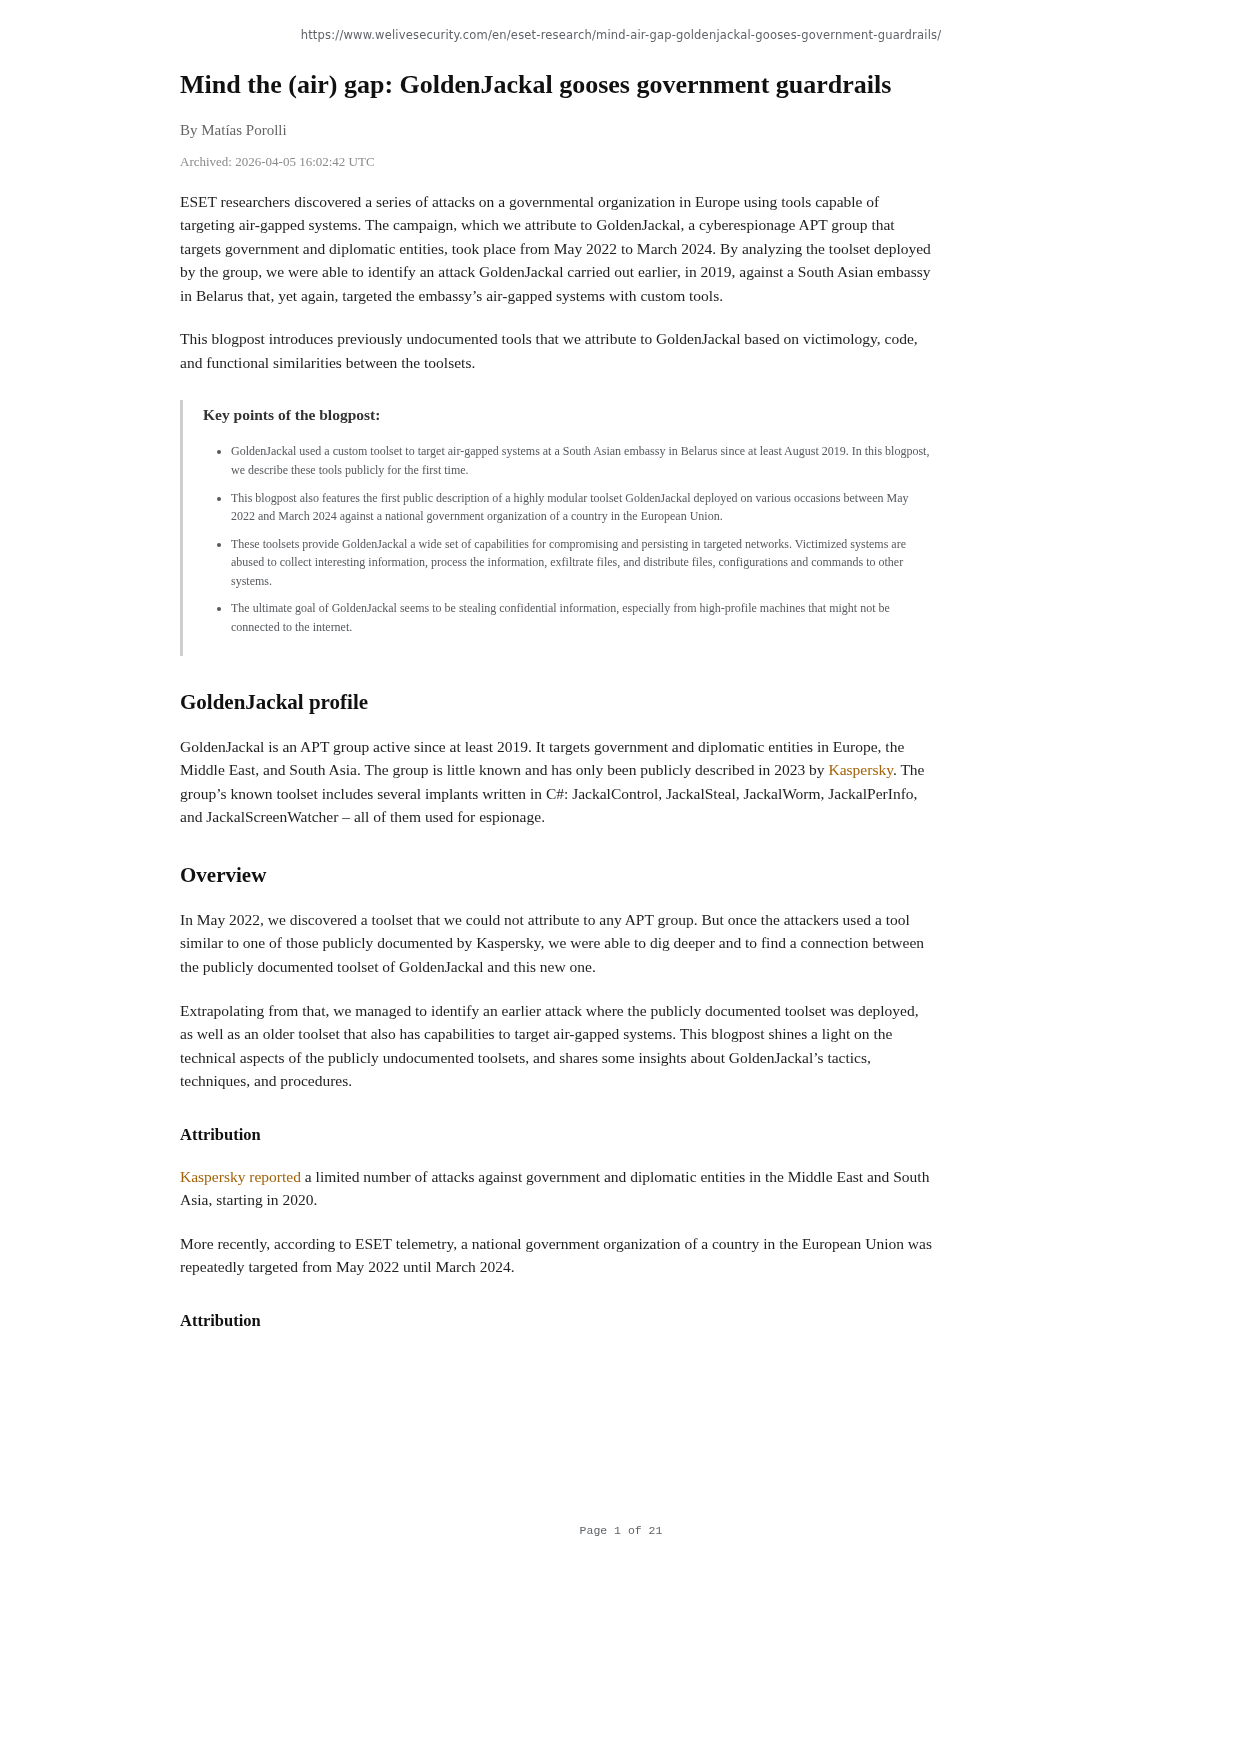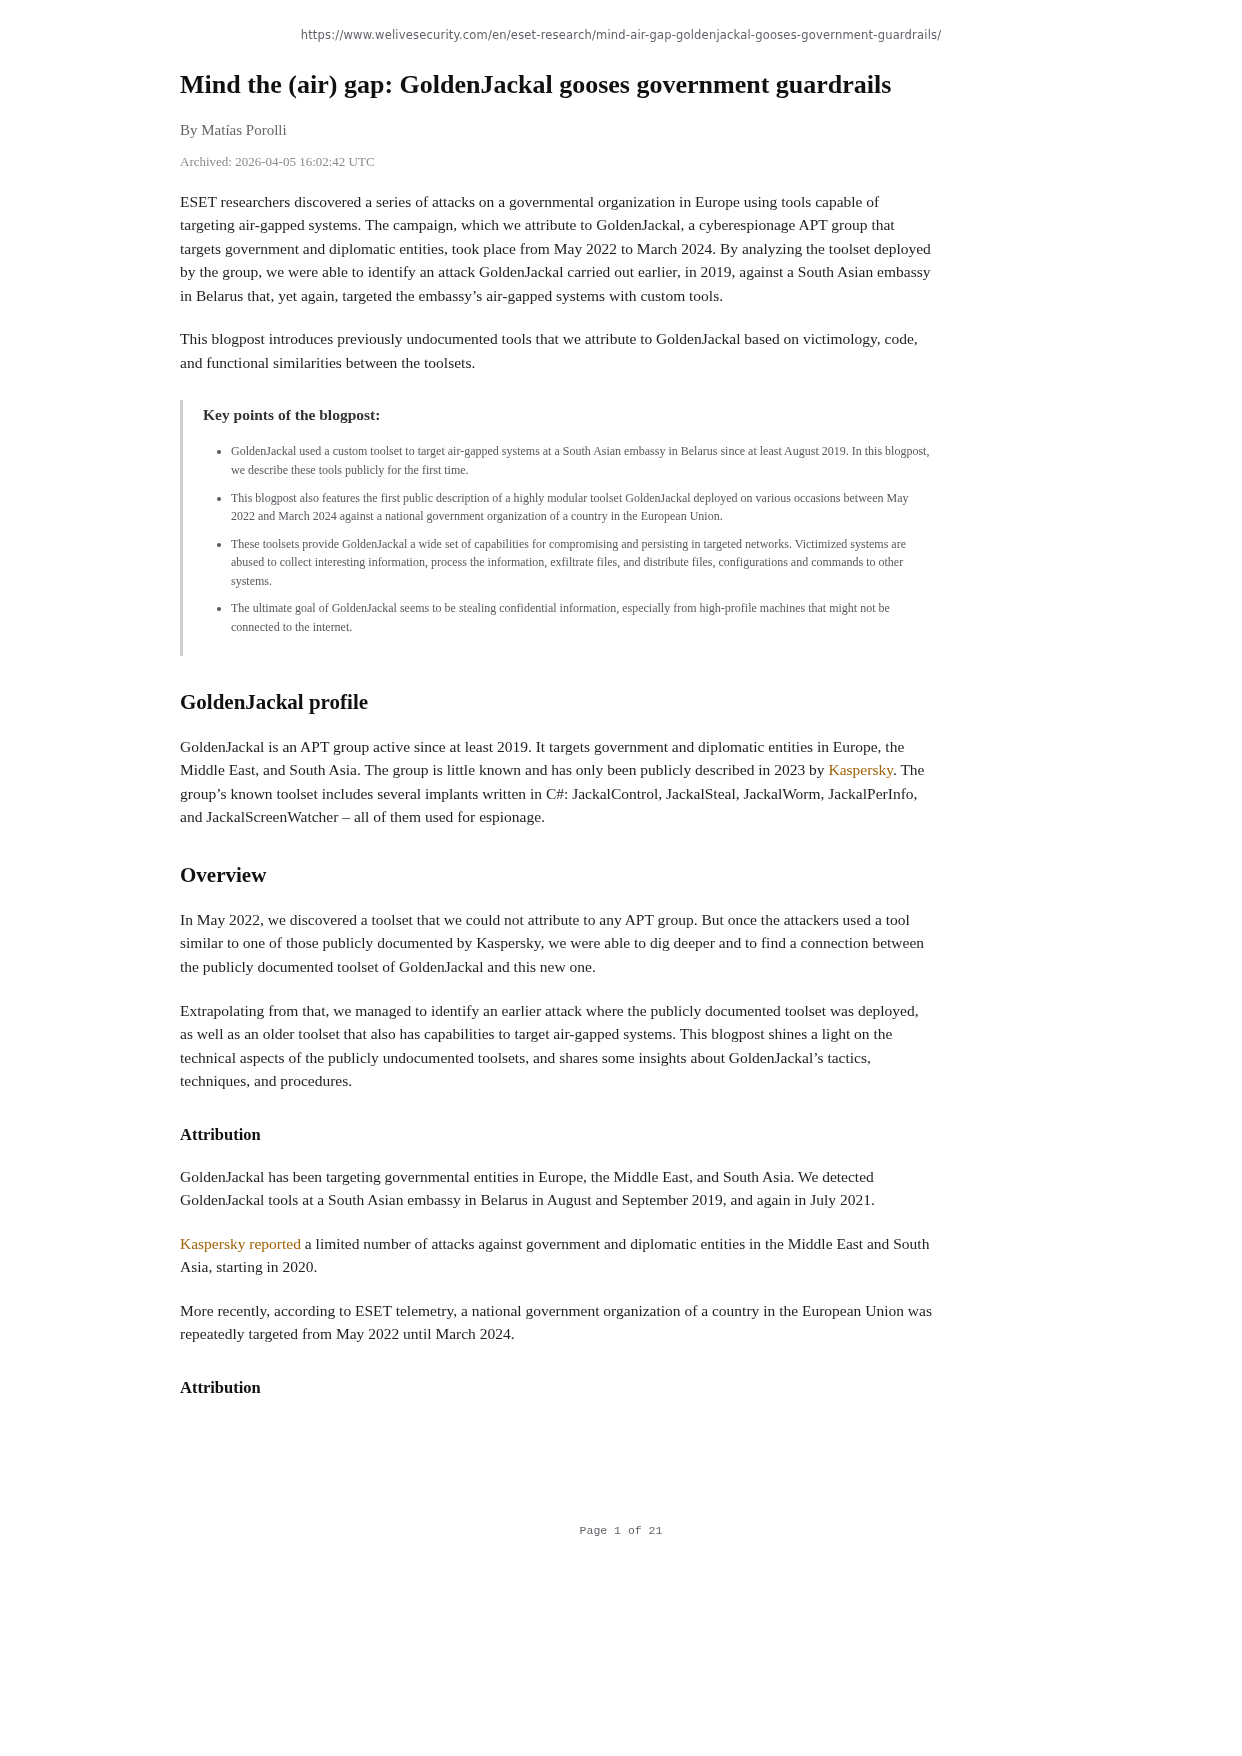--- a/index.html
+++ b/index.html
@@ -132,21 +132,20 @@
   <p class="body"><span>GoldenJackal is an APT group active since at least 2019. It targets government and diplomatic entities in Europe, the Middle East, and South Asia. The group is little known and has only been publicly described in 2023 by </span><a class="inline-link">Kaspersky</a><span>. The group’s known toolset includes several implants written in C#: JackalControl, JackalSteal, JackalWorm, JackalPerInfo, and JackalScreenWatcher – all of them used for espionage.</span></p>
 
   <h2 class="section-heading">Overview</h2>
 
   <p class="body">In May 2022, we discovered a toolset that we could not attribute to any APT group. But once the attackers used a tool similar to one of those publicly documented by Kaspersky, we were able to dig deeper and to find a connection between the publicly documented toolset of GoldenJackal and this new one.</p>
 
   <p class="body">Extrapolating from that, we managed to identify an earlier attack where the publicly documented toolset was deployed, as well as an older toolset that also has capabilities to target air-gapped systems. This blogpost shines a light on the technical aspects of the publicly undocumented toolsets, and shares some insights about GoldenJackal’s tactics, techniques, and procedures.</p>
 
   <h3 class="sub-heading">Attribution</h3>
 
-  <p class="body">GoldenJackal has been targeting governmental entities in Europe, the Middle East, and South Asia. We detected GoldenJackal tools at a South Asian embassy in Belarus in August and September 2019, and again in July 2021.</p>
 
   <p class="body"><a class="inline-link">Kaspersky reported</a><span> a limited number of attacks against government and diplomatic entities in the Middle East and South Asia, starting in 2020.</span></p>
 
   <p class="body">More recently, according to ESET telemetry, a national government organization of a country in the European Union was repeatedly targeted from May 2022 until March 2024.</p>
 
   <h3 class="sub-heading">Attribution</h3>
 
 </div>
 
 <div class="page-footer">Page 1 of 21</div>

